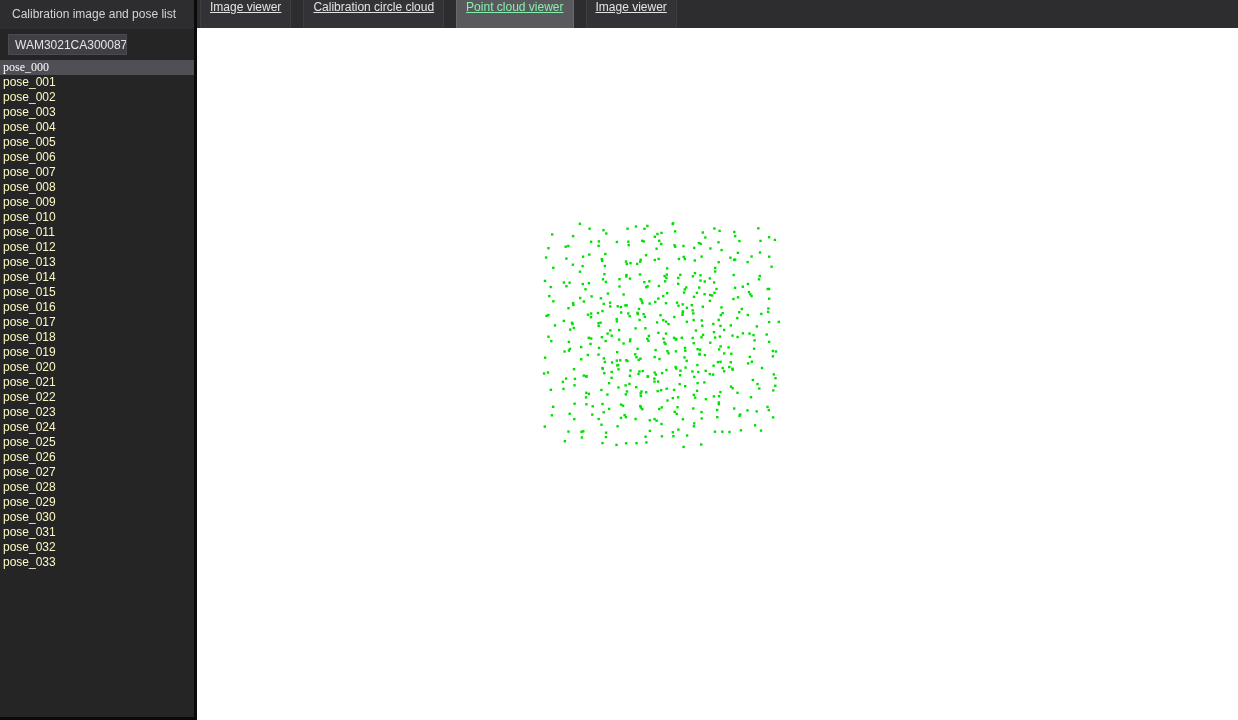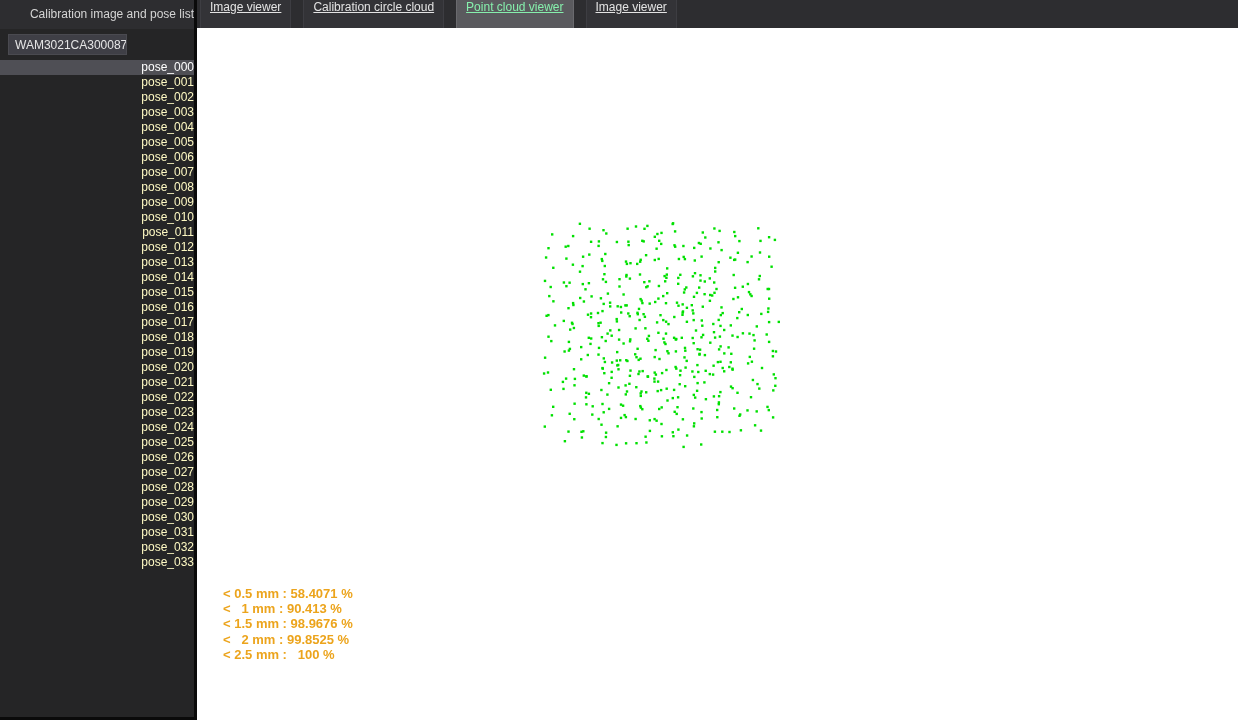--- a/index.html
+++ b/index.html
@@ -26,21 +26,20 @@
   #sidebar {
     position: relative;
     width: 197px;
     height: 720px;
     box-sizing: border-box;
     background: #252526;
     border-right: 3px solid #0a0a0a;
     border-bottom: 3px solid #0a0a0a;
     flex: 0 0 197px;
     overflow: hidden;
-    text-align: right;
   }
   #sidebar-header {
     height: 29px;
     line-height: 29px;
     padding-left: 12px;
     color: #d4d4d4;
     font-size: 12px;
     background: #2d2d30;
     white-space: nowrap;
   }
@@ -67,20 +66,21 @@
     line-height: 15px;
     padding-left: 3px;
     color: #fef9c3;
     font-size: 12px;
     white-space: nowrap;
     box-sizing: border-box;
   }
   .pose-item.selected {
     background: #4f4f55;
     color: #ffffff;
+    font-family: Liberation Serif, serif;
   }
 
   
   #main {
     position: relative;
     flex: 1 1 auto;
     height: 720px;
     background: #ffffff;
     overflow: hidden;
   }
@@ -715,17 +715,16 @@
           <rect x="438.3" y="414.0" width="2.4" height="2.4" fill="#00e000"></rect>
           <rect x="448.2" y="413.3" width="2.4" height="2.4" fill="#00e000"></rect>
           <rect x="447.4" y="407.5" width="2.4" height="2.4" fill="#00e000"></rect>
           <rect x="463.7" y="407.1" width="2.4" height="2.4" fill="#00e000"></rect>
           <rect x="485.4" y="417.7" width="2.4" height="2.4" fill="#00e000"></rect>
           <rect x="488.9" y="406.3" width="2.4" height="2.4" fill="#00e000"></rect>
           <rect x="475.2" y="407.0" width="2.4" height="2.4" fill="#00e000"></rect>
           <rect x="503.0" y="415.3" width="2.4" height="2.4" fill="#00e000"></rect>
         </svg>
 
-      <div id="stats" style="color: rgb(236, 164, 28);"><div class="stat-line">&lt; 0.5 mm : 58.4071 %</div><div class="stat-line">&lt;   1 mm : 90.413 %</div><div class="stat-line">&lt; 1.5 mm : 98.9676 %</div><div class="stat-line">&lt;   2 mm : 99.8525 %</div><div class="stat-line">&lt; 2.5 mm :   100 %</div></div>
     </div>
 
   </div>
 </div>
 
 </body></html>

